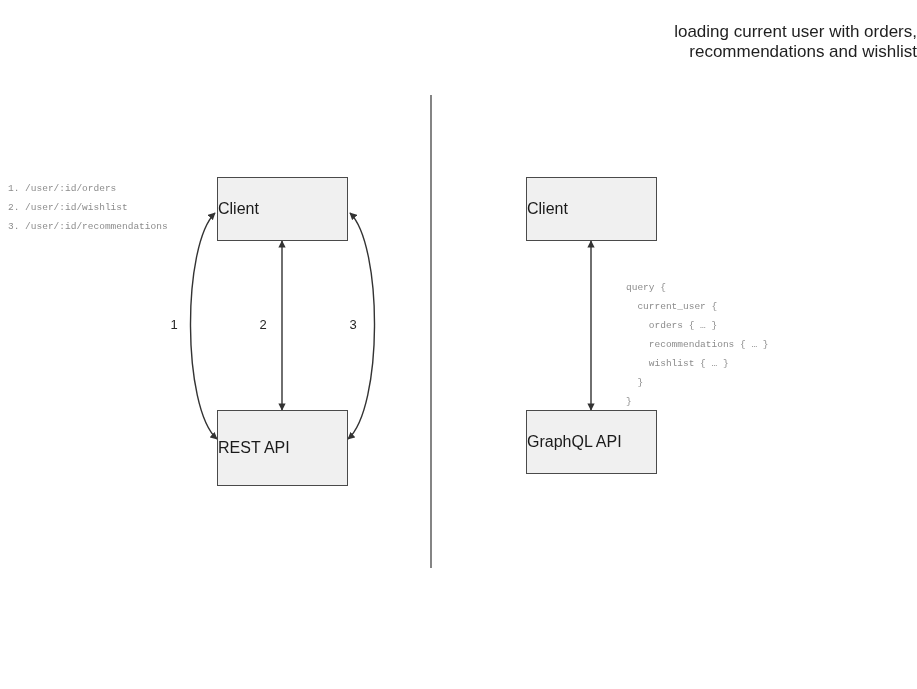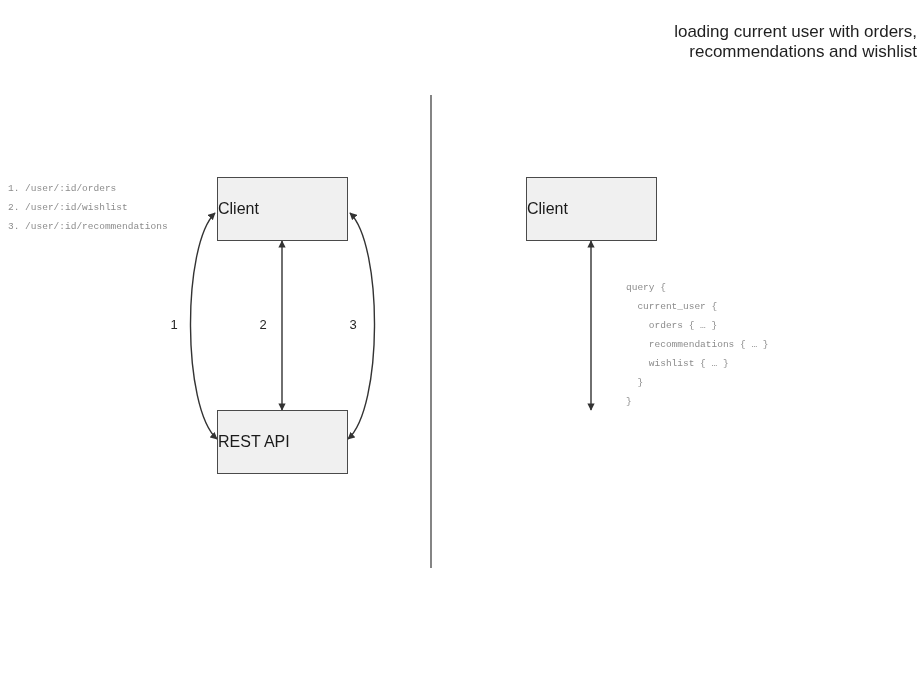--- a/index.html
+++ b/index.html
@@ -47,21 +47,21 @@
     box-sizing: border-box;
     background: #f0f0f0;
     border: 1.3px solid #4a4a4a;
     display: flex;
     align-items: center;
     justify-content: flex-start;
     font-size: 16px;
     color: #1a1a1a;
   }
   .node-client-rest   { left: 217px; top: 177px; width: 131px; height: 64px; }
-  .node-rest-api      { left: 217px; top: 410px; width: 131px; height: 64px; }
+  .node-rest-api      { left: 217px; top: 410px; width: 131px; height: 76px; }
   .node-client-gql    { left: 526px; top: 177px; width: 131px; height: 64px; }
   .node-graphql-api   { left: 526px; top: 410px; width: 131px; height: 64px; }
 
   
   .edge-label {
     position: absolute;
     font-size: 13px;
     color: #262626;
     text-align: center;
     width: 16px;
@@ -116,20 +116,23 @@
   </div>
 
   <div class="node node-rest-api">
     <span>REST API</span>
   </div>
 
   <div class="node node-client-gql">
     <span>Client</span>
   </div>
 
+  <div class="node node-graphql-api">
+    <span>GraphQL API</span>
+  </div>
 
   <div class="edge-label edge-label-1">1</div>
   <div class="edge-label edge-label-2">2</div>
   <div class="edge-label edge-label-3">3</div>
 
   <div class="code-block rest-endpoints">1. /user/:id/orders
 2. /user/:id/wishlist
 3. /user/:id/recommendations</div>
 
   <div class="code-block gql-query">query {

